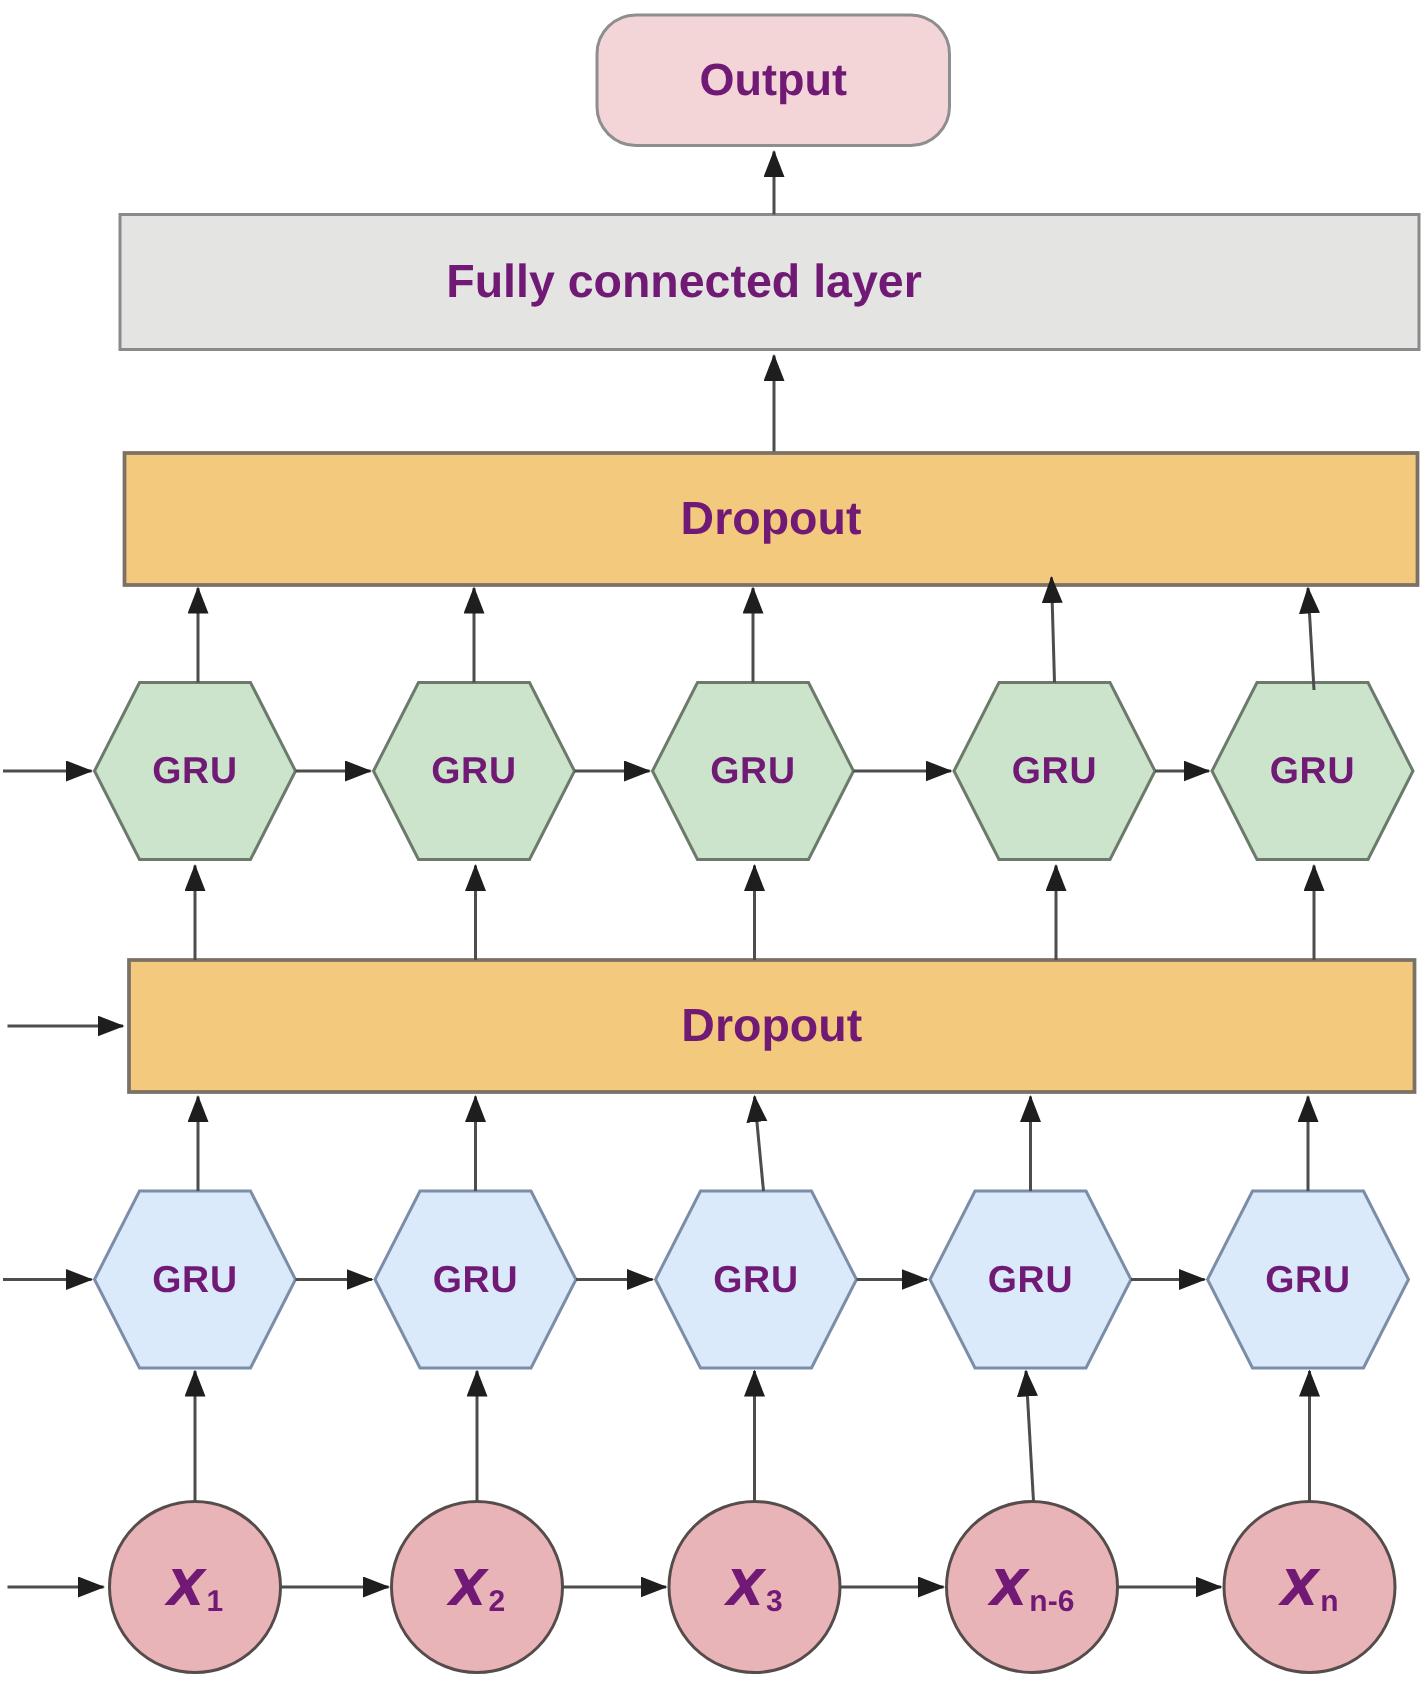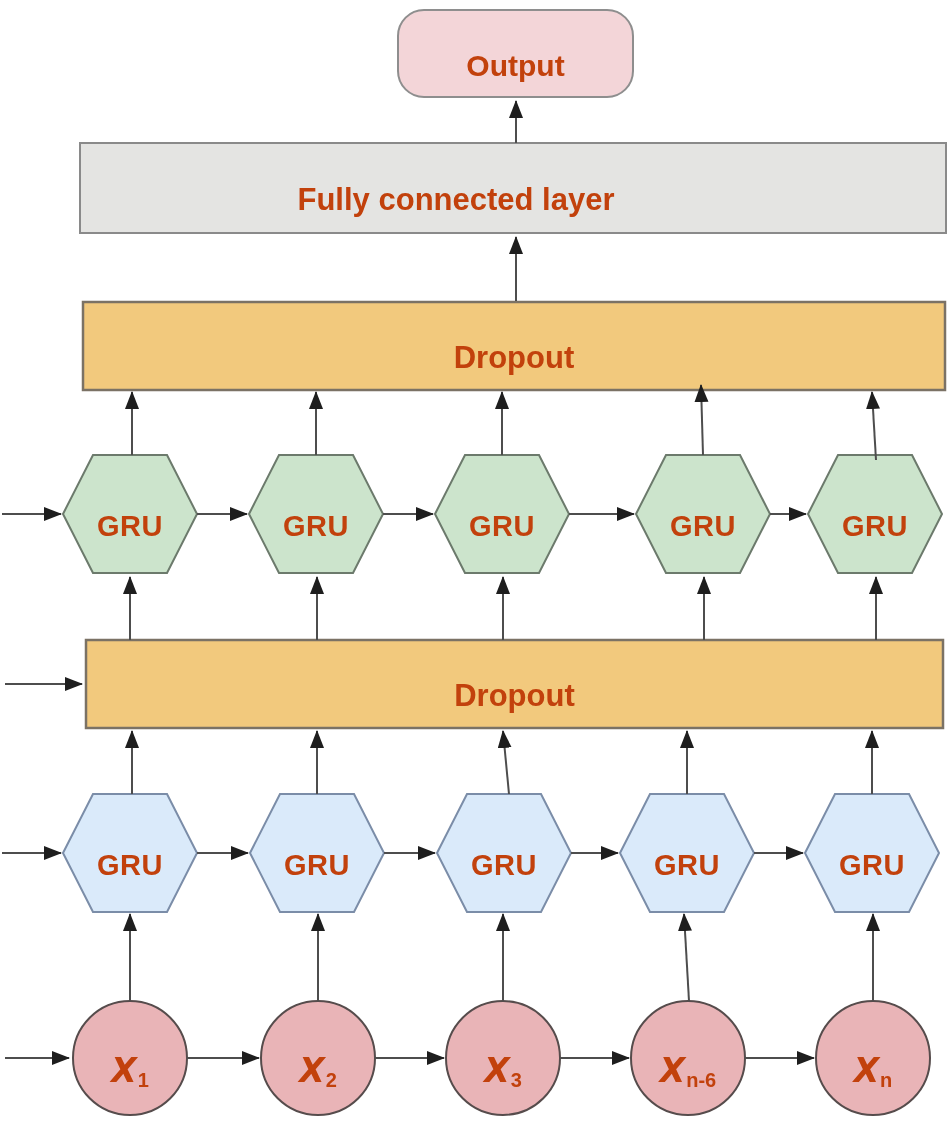--- a/index.html
+++ b/index.html
@@ -22,31 +22,30 @@
   .shape-input   { stroke: #564c4c; stroke-width: 2; }
 
   .arrow-line { stroke: #4d4d4d; stroke-width: 2; fill: none; }
 
   
   .label {
     position: absolute;
     display: flex;
     align-items: center;
     justify-content: center;
-    color: #c2410c;
+    color: #701a75;
     font-weight: 600;
     pointer-events: none;
     white-space: nowrap;
-    margin-top: 12px;
   }
   .label-output  { left: 398px; top: 10px;  width: 235px; height: 87px; font-size: 30px; }
   .label-fc      { left: 80px;  top: 143px; width: 752px; height: 90px; font-size: 31px; }
   .label-d1      { left: 83px;  top: 302px; width: 862px; height: 88px; font-size: 31px; }
   .label-d2      { left: 86px;  top: 640px; width: 857px; height: 88px; font-size: 31px; }
-  .label-gru     { width: 134px; height: 118px; font-size: 29px; letter-spacing: 0.5px; }
+  .label-gru     { width: 134px; height: 118px; font-size: 25px; letter-spacing: 0.5px; }
   .gru-top    { top: 455px; }
   .gru-bottom { top: 794px; }
   .label-x    { top: 1001px; width: 114px; height: 114px; }
   .x-base { font-style: italic; font-size: 33px; font-weight: 600; font-family: "DejaVu Sans", sans-serif; }
   .x-sub  { font-style: normal; font-size: 20px; font-weight: 700; display: inline-block; transform: translateY(10px); margin-left: 1px; }
 </style>
 </head>
 <body>
 
 <div class="canvas">

